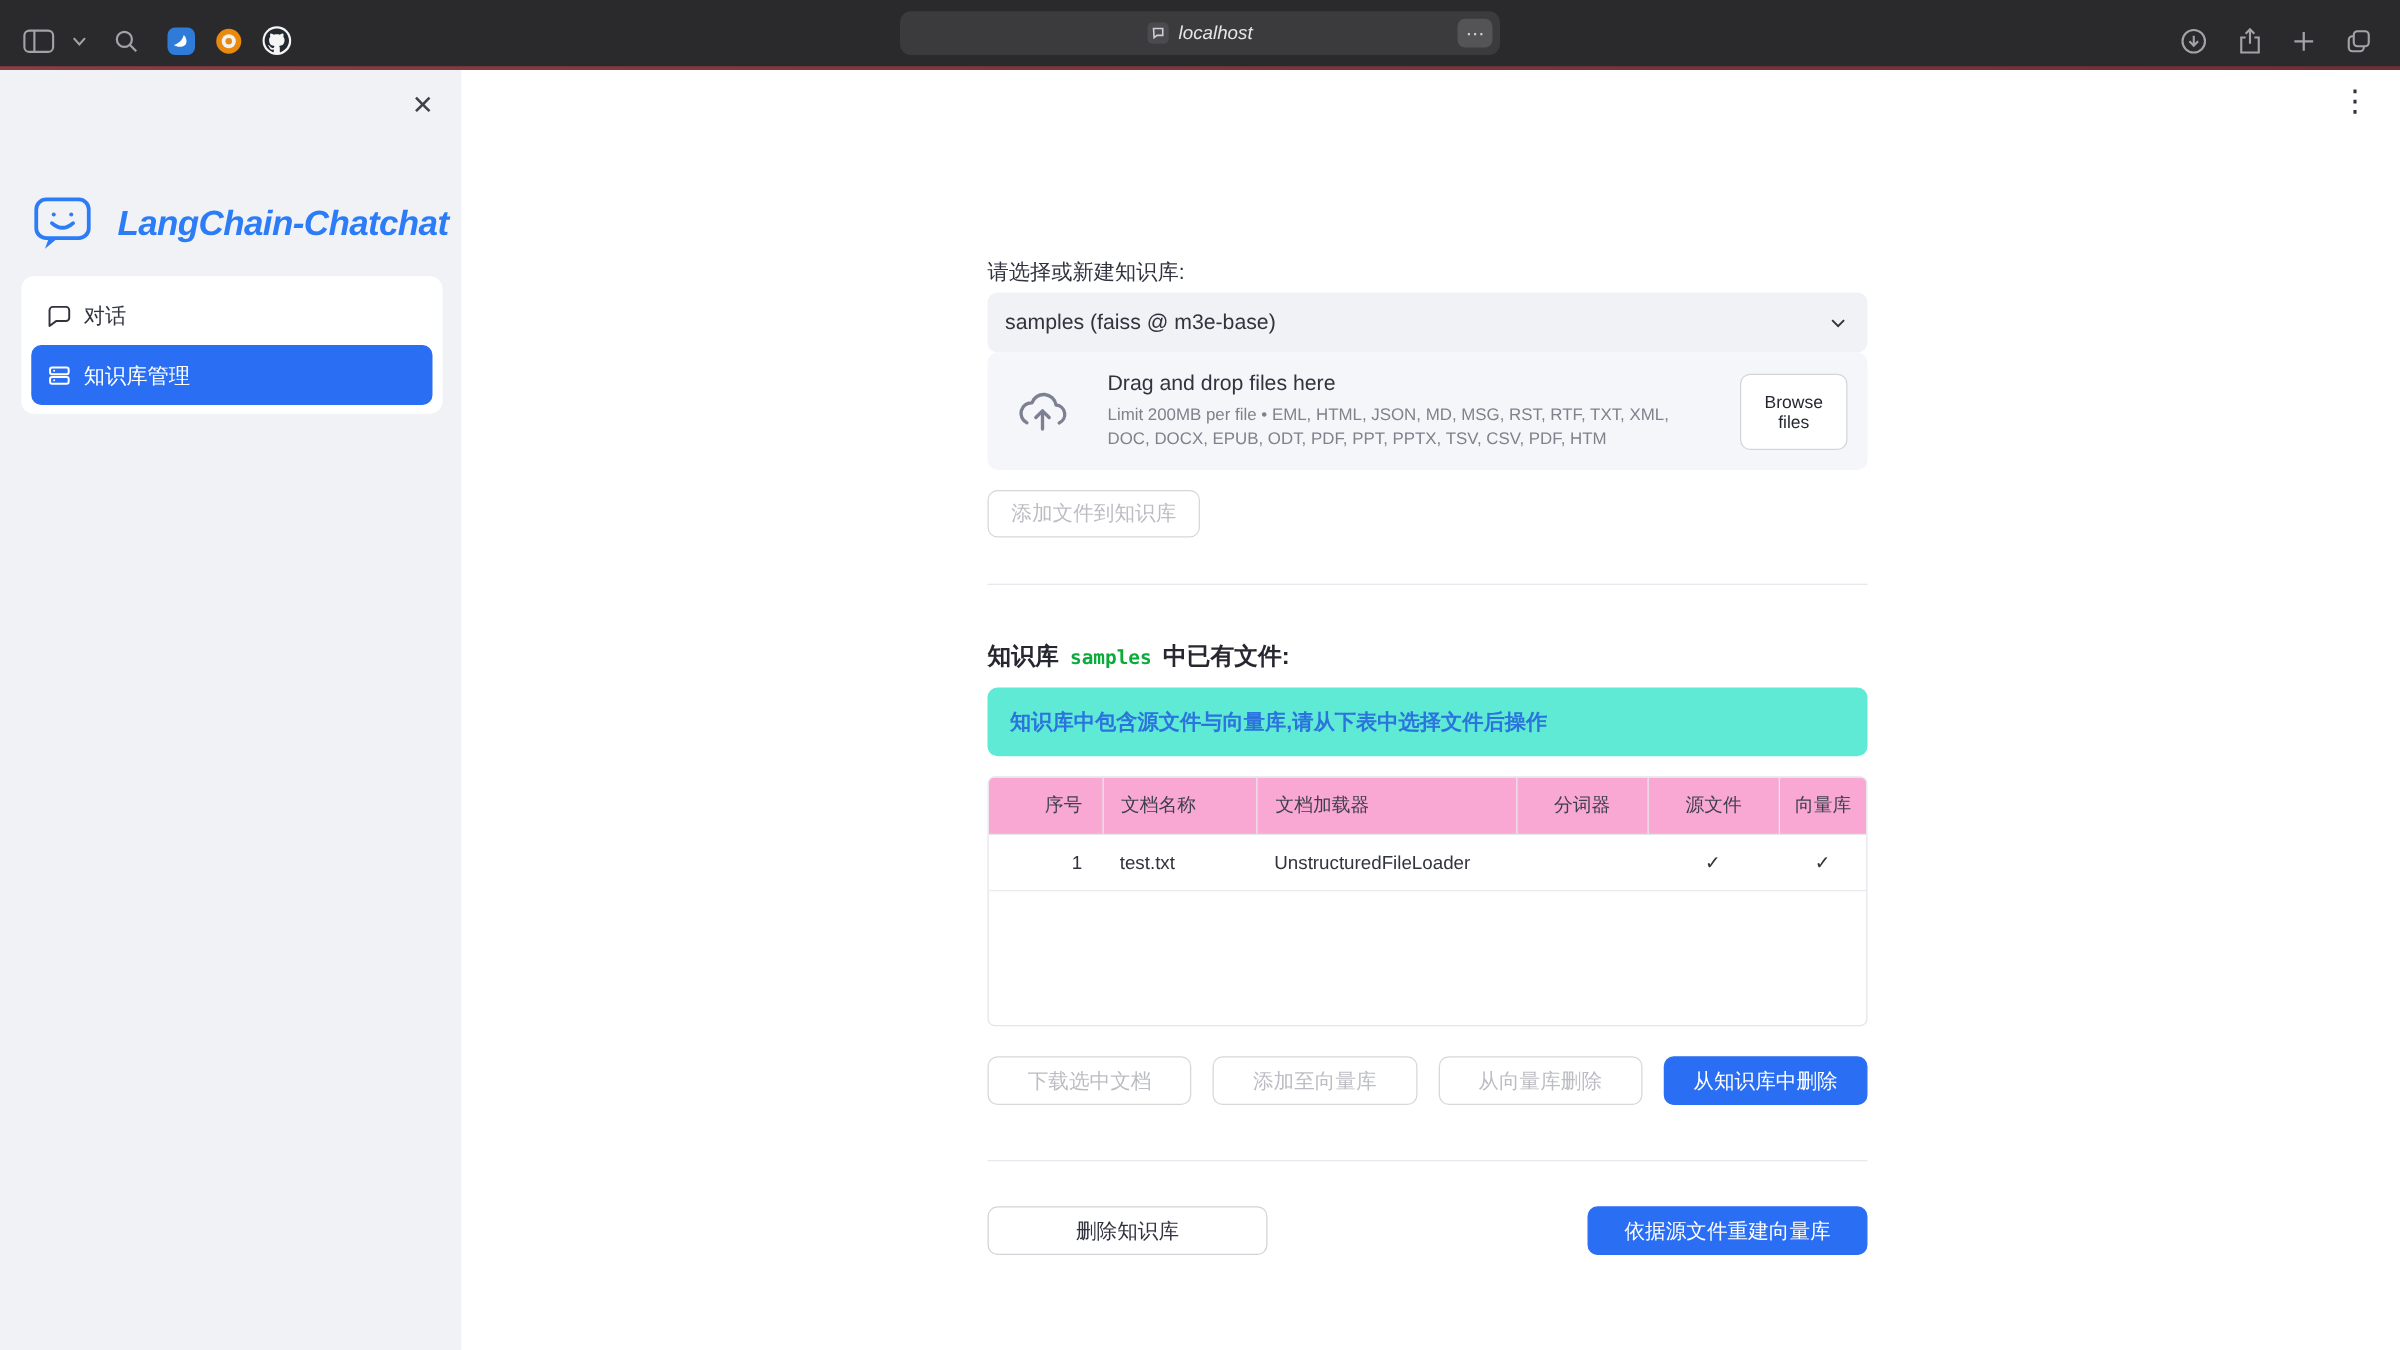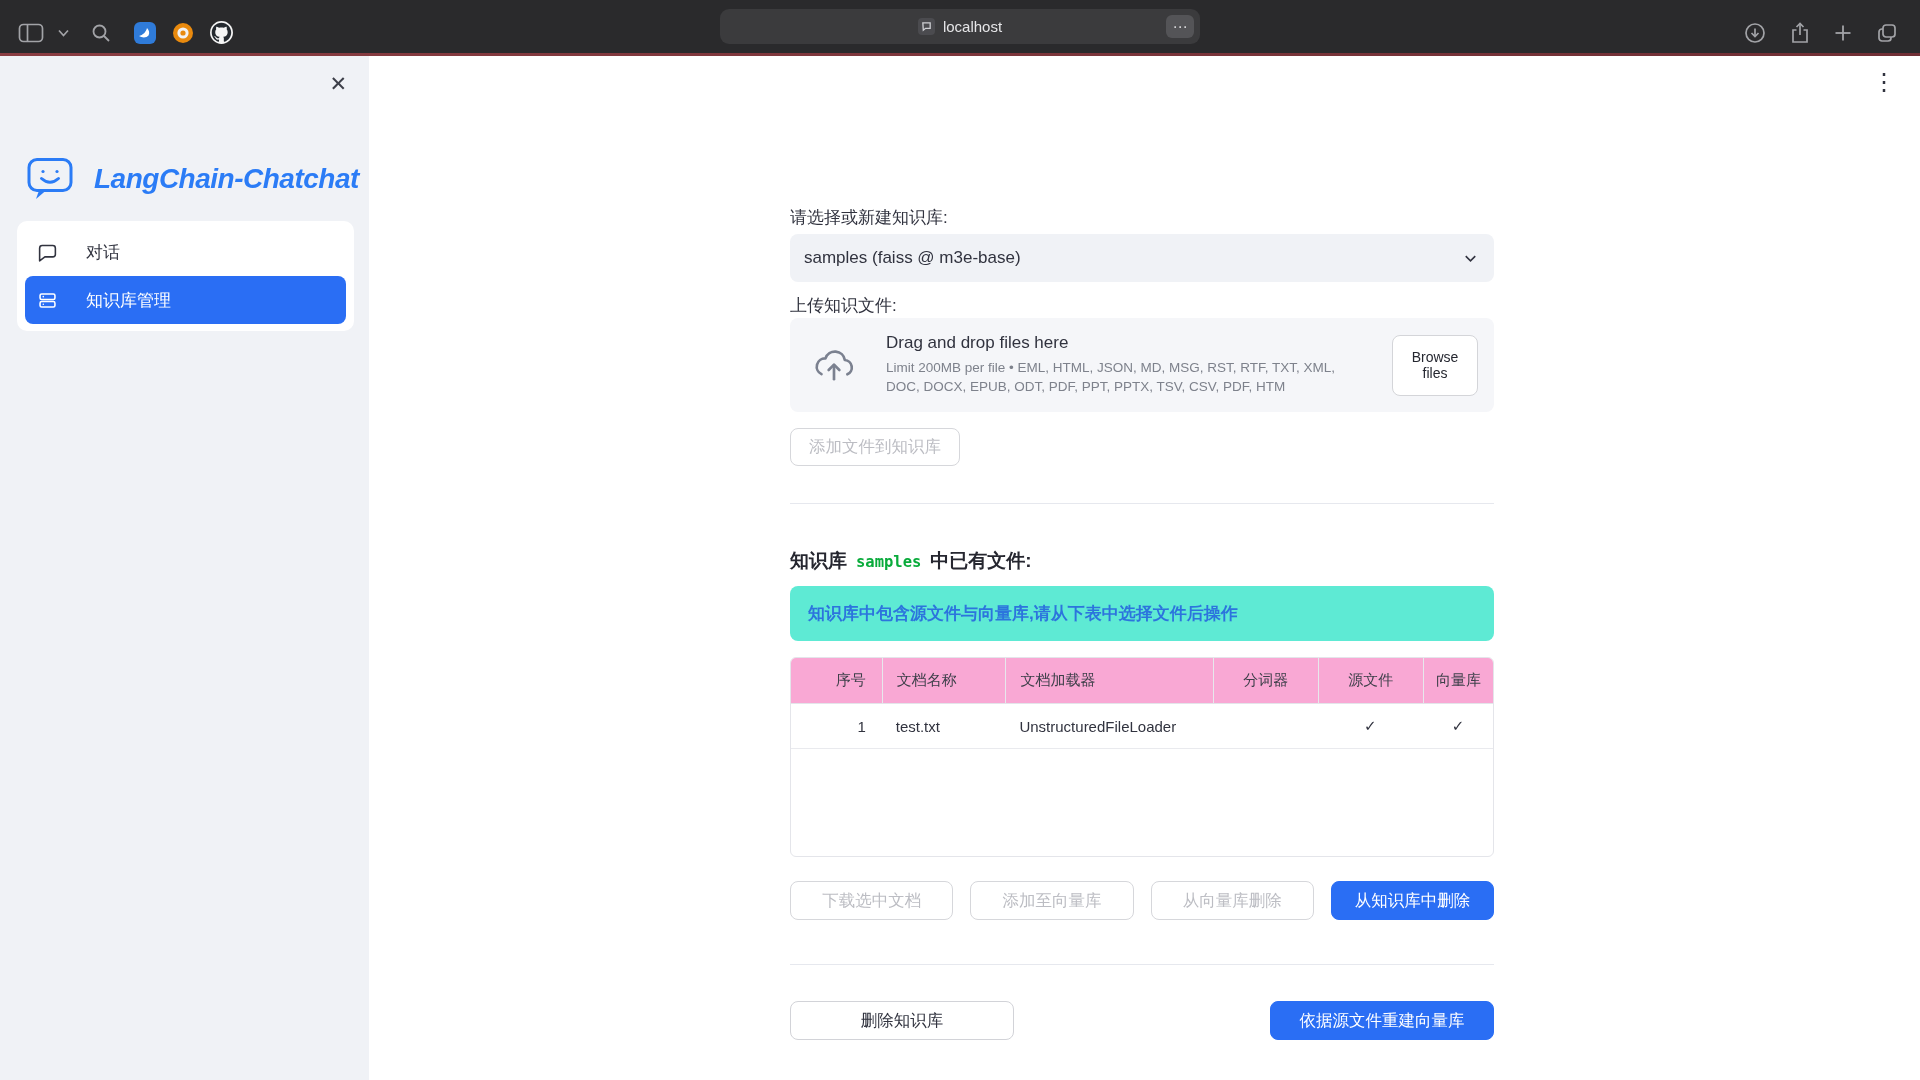--- a/index.html
+++ b/index.html
@@ -1,20 +1,20 @@
 <!DOCTYPE html>
 <html><head>
 <meta charset="utf-8">
 <style>
   * { margin:0; padding:0; box-sizing:border-box; }
   html,body { width:1920px; height:1080px; overflow:hidden; }
   body { position:relative; background:#fff; font-family:"Liberation Sans","DejaVu Sans",sans-serif; color:#31333f; }
 
   
-  .chrome { position:absolute; top:0; left:0; width:100%; height:65px; background:#2a2a2c; display:flex; align-items:center; }
+  .chrome { position:absolute; top:0; left:0; width:100%; height:65px; background:#2a2a2c; display:flex; align-items:center;font-style:italic; }
   .chrome-left { display:flex; align-items:center; gap:14px; padding-left:18px; }
   .chrome-right { display:flex; align-items:center; gap:24px; padding-right:22px; margin-left:auto; }
   .cicon { display:flex; align-items:center; justify-content:center; }
   .urlbar { position:absolute; left:50%; top:9px; transform:translateX(-50%); width:480px; height:35px;
             background:#3b3b3d; border-radius:9px; display:flex; align-items:center; justify-content:center; gap:8px; }
   .urlbar .url-text { color:#e6e6e8; font-size:15px; }
   .favicon { width:17px; height:17px; background:#4b4b4f; border-radius:4px; display:flex; align-items:center; justify-content:center; }
   .page-menu-pill { position:absolute; right:6px; top:6px; width:28px; height:23px; background:#545457; border-radius:6px;
                     color:#d6d6d8; font-size:15px; display:flex; align-items:center; justify-content:center; }
   .deco-line { position:absolute; top:53px; left:0; width:100%; height:3px; background:linear-gradient(90deg,#8a3d42,#702f35); }
@@ -22,21 +22,21 @@
   
   .page { position:absolute; top:56px; left:0; right:0; bottom:0; background:#fff; }
   .kebab { position:absolute; top:14px; right:24px; font-size:24px; color:#31333f; line-height:1; cursor:pointer; }
 
   
   .sidebar { position:absolute; top:56px; left:0; width:369px; bottom:0; background:#f0f2f6; z-index:3; }
   .sidebar-close { position:absolute; top:16px; right:22px; font-size:21px; color:#3d3f49; cursor:pointer; }
   .logo { position:absolute; top:100px; left:26px; display:flex; align-items:center; gap:20px; }
   .logo-text { font-size:28px; font-weight:800; font-style:italic; color:#2b7cf6; letter-spacing:-0.5px; white-space:nowrap; }
   .nav-panel { position:absolute; top:165px; left:17px; width:337px; background:#fff; border-radius:10px; padding:7px 8px; }
-  .nav-item { height:48px; display:flex; align-items:center; gap:28px; padding-left:12px; border-radius:8px; font-size:17px; color:#31333f; cursor:pointer; }
+  .nav-item { height:48px; display:flex; align-items:center; gap:9px; padding-left:12px; border-radius:8px; font-size:17px; color:#31333f; cursor:pointer; }
   .nav-item.active { background:#2a6ef4; color:#fff; }
 
   
   .content { position:absolute; left:790px; top:56px; width:704px; }
   .field-label { margin-top:94px; font-size:17px; line-height:24px; color:#31333f; }
   .select-box { margin-top:4px; height:48px; background:#f0f2f6; border-radius:8px; display:flex; align-items:center;
                 padding:0 14px; font-size:17px; color:#31333f; cursor:pointer; }
   .select-box .select-value { flex:1; }
   .upload-label { margin-top:12px; font-size:17px; line-height:24px; }
   .uploader { margin-top:0; height:94px; background:#f5f6f9; border-radius:8px; display:flex; align-items:center; padding:0 16px 0 24px; gap:32px; }
@@ -169,21 +169,20 @@
 
     <div class="select-box">
       <span class="select-value">samples (faiss @ m3e-base)</span>
       <span style="display:flex;">
         <svg width="19" height="19" viewBox="0 0 24 24" fill="none" stroke="#31333f" stroke-width="2">
             <polyline points="6,9 12,15 18,9"></polyline>
           </svg>
       </span>
     </div>
 
-    <div class="upload-label">上传知识文件:</div>
 
     <div class="uploader">
       <span style="display:flex;">
         <svg width="40" height="40" viewBox="0 0 24 24" fill="none" stroke="#7b8190" stroke-width="1.6" stroke-linecap="round" stroke-linejoin="round">
           <path d="M20 17.6A4.5 4.5 0 0 0 18.5 9a6 6 0 0 0-11.6-1A5 5 0 0 0 4.5 17.5"></path>
           <line x1="12" y1="12" x2="12" y2="20.5"></line>
             <polyline points="8.8,15 12,11.8 15.2,15"></polyline>
         </svg>
       </span>
       <div class="uploader-texts">

